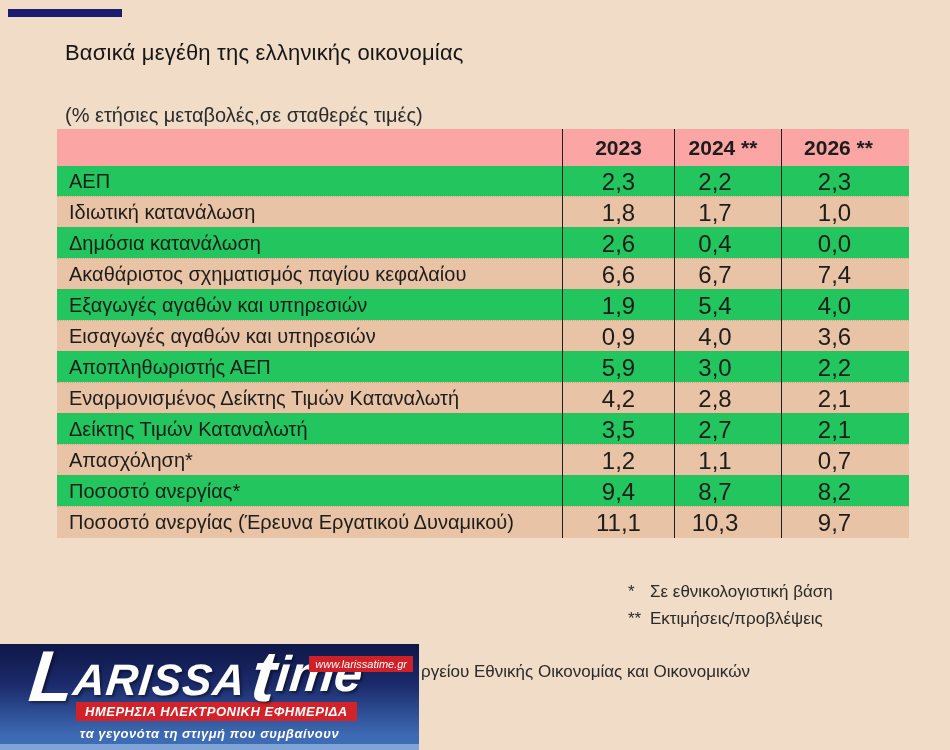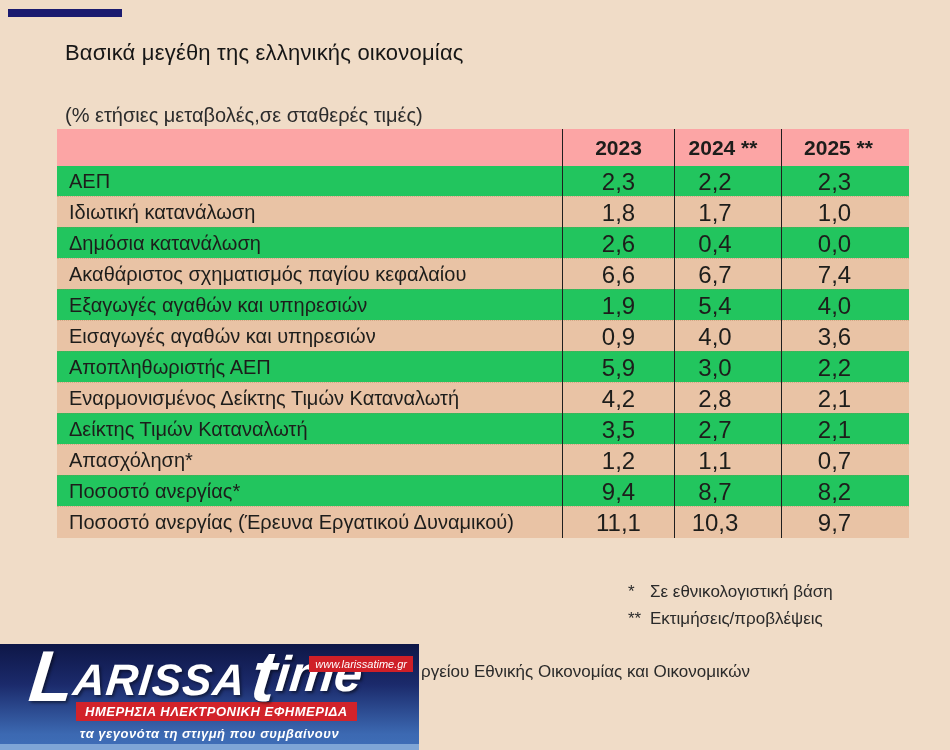--- a/index.html
+++ b/index.html
@@ -120,21 +120,21 @@
   <div class="top-bar"></div>
 
   <h1 class="title">Βασικά μεγέθη της ελληνικής οικονομίας</h1>
   <div class="subtitle">(% ετήσιες μεταβολές,σε σταθερές τιμές)</div>
 
   <div class="etable">
     <div class="thead">
       <div class="cell label-col"></div>
       <div class="cell val-col col1">2023</div>
       <div class="cell val-col col2">2024 **</div>
-      <div class="cell val-col col3">2025 **</div>
+      <div class="cell val-col col3">2026 **</div>
     </div>
     <div id="tbody">
         <div class="trow light">
           <div class="cell label-col">ΑΕΠ</div>
           <div class="cell val-col col1">2,3</div>
           <div class="cell val-col col2">2,2</div>
           <div class="cell val-col col3">2,3</div>
         </div>
         <div class="trow dark">
           <div class="cell label-col">Ιδιωτική κατανάλωση</div>

